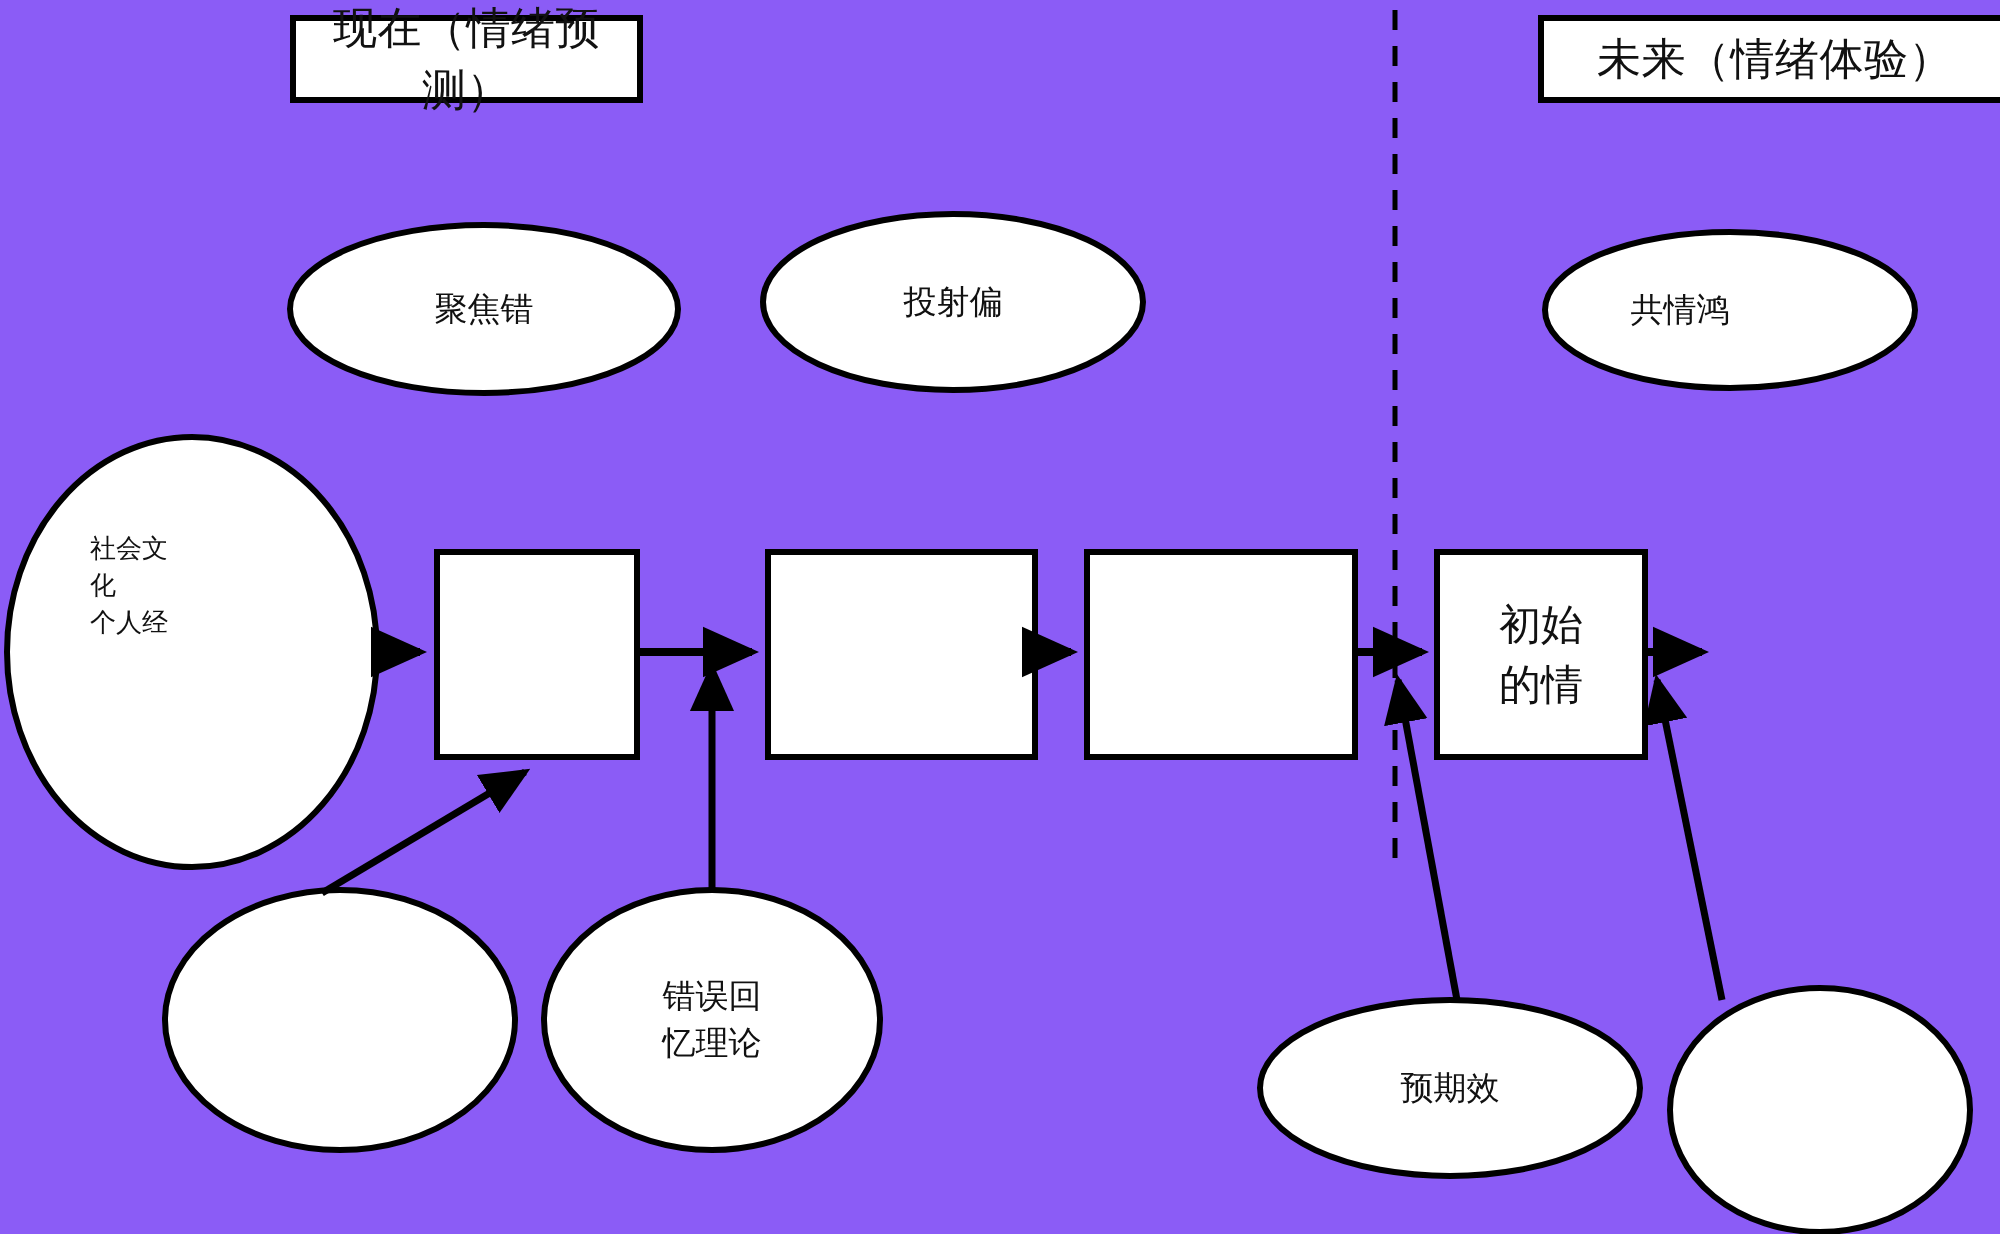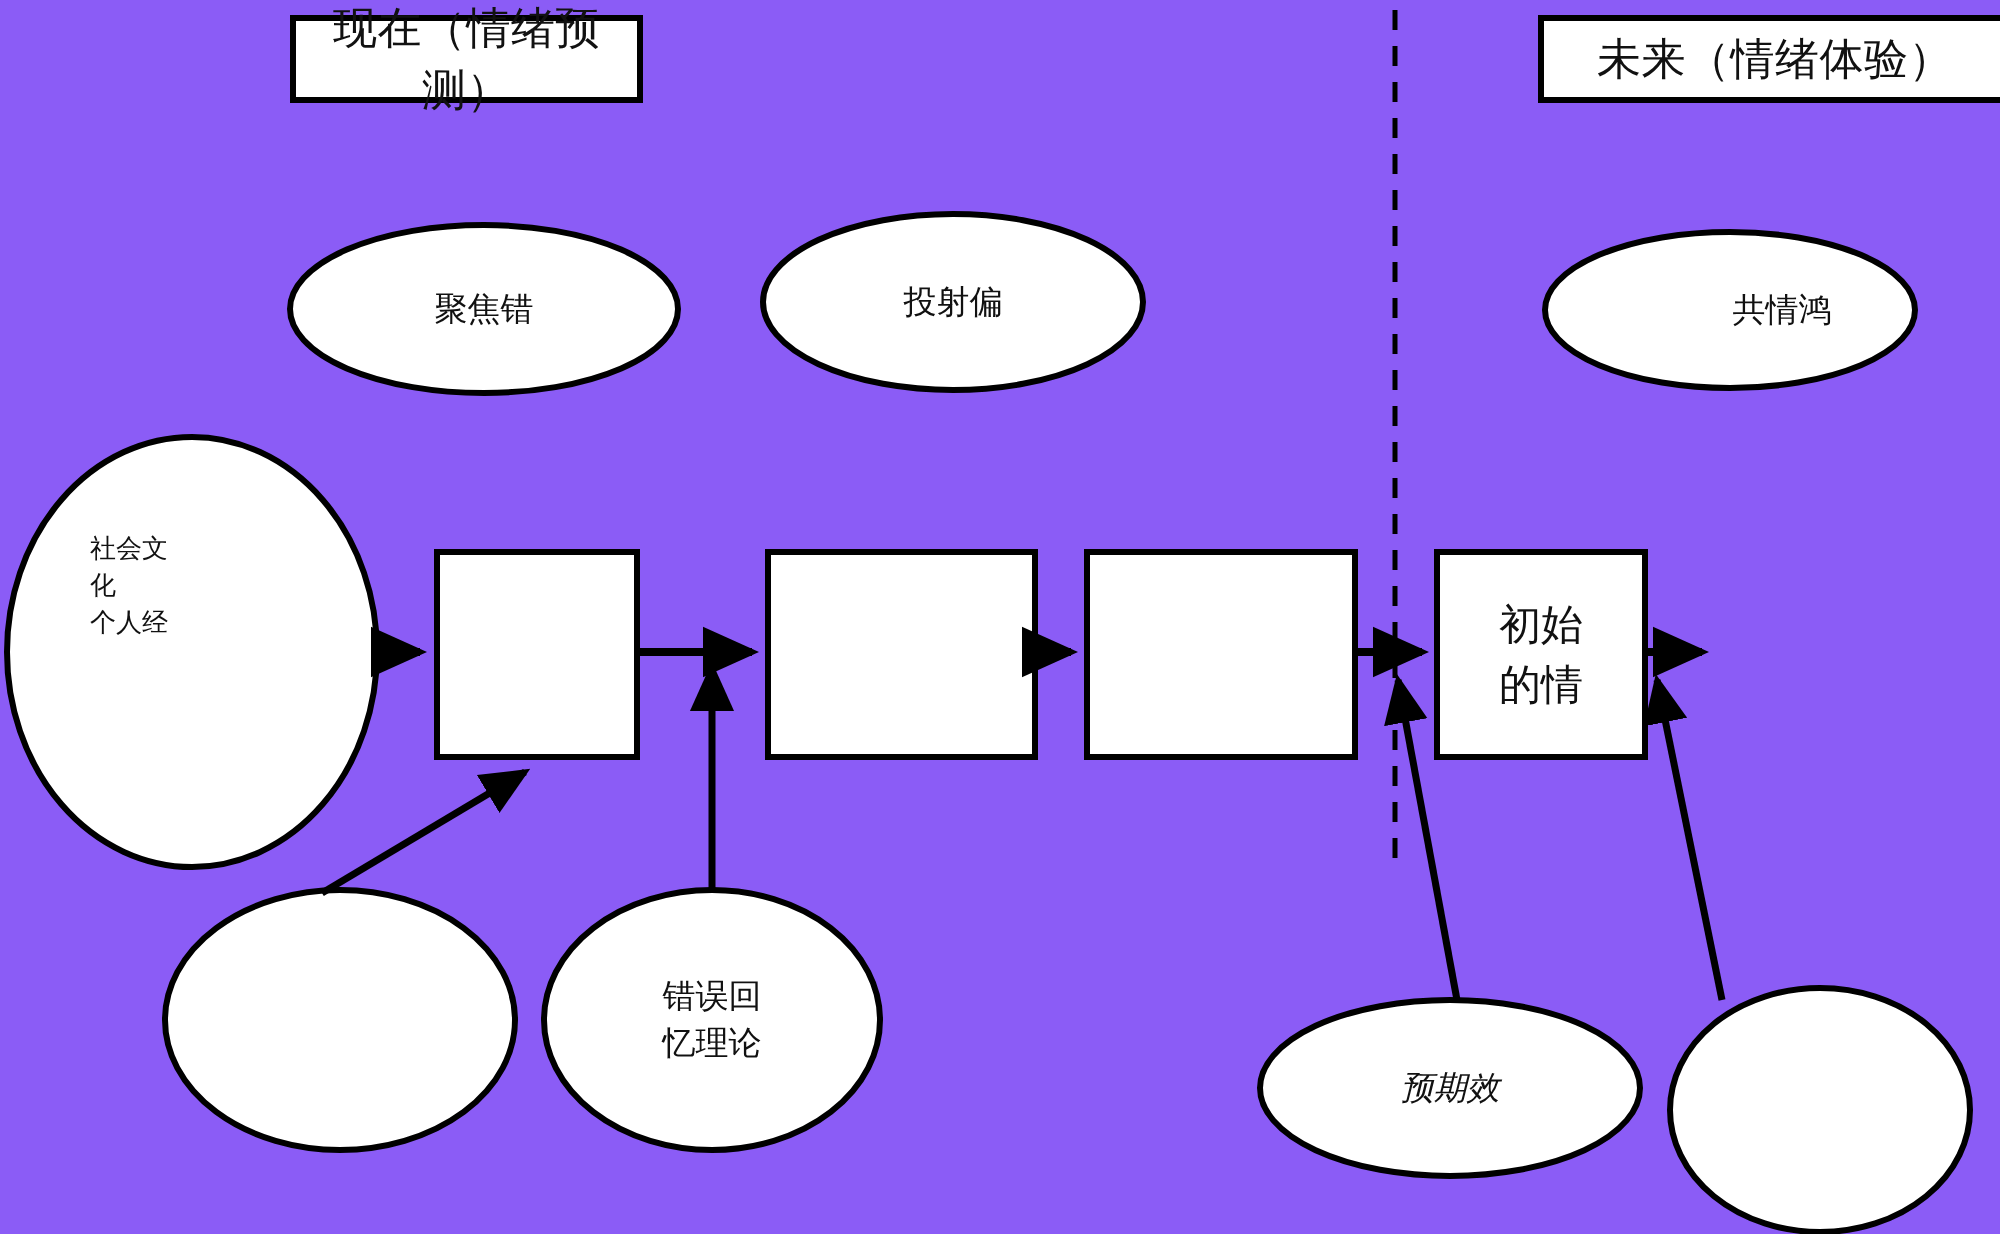--- a/index.html
+++ b/index.html
@@ -128,33 +128,33 @@
   </svg>
 
   <div class="node-text banner-text" style="left:293px; top:18px; width:347px; height:82px;">现在（情绪预测）</div>
 
   <div class="node-text banner-text" style="left:1541px; top:18px; width:468px; height:82px;">未来（情绪体验）</div>
 
   <div class="node-text ellipse-text" style="left:290px; top:225px; width:388px; height:168px;">聚焦错</div>
 
   <div class="node-text ellipse-text" style="left:763px; top:214px; width:380px; height:176px;">投射偏</div>
 
-  <div class="node-text ellipse-text" style="left:1597px; top:232px; width:370px; height:156px;">共情鸿</div>
+  <div class="node-text ellipse-text" style="left:1495px; top:232px; width:370px; height:156px;">共情鸿</div>
 
   <div class="node-text bigellipse-text" style="left:90px; top:530px; width:220px; height:110px;">社会文
 化
 个人经
 验</div>
 
 
 
 
   <div class="node-text box-text" style="left:1437px; top:552px; width:208px; height:205px;">初始
 的情</div>
 
 
   <div class="node-text ellipse-text" style="left:544px; top:890px; width:336px; height:260px;">错误回
 忆理论</div>
 
-  <div class="node-text ellipse-text" style="left:1260px; top:1000px; width:380px; height:176px;font-style:italic;">预期效</div>
+  <div class="node-text ellipse-text" style="left:1260px; top:1000px; width:380px; height:176px;">预期效</div>
 
 
 </div>
 
 </body></html>

